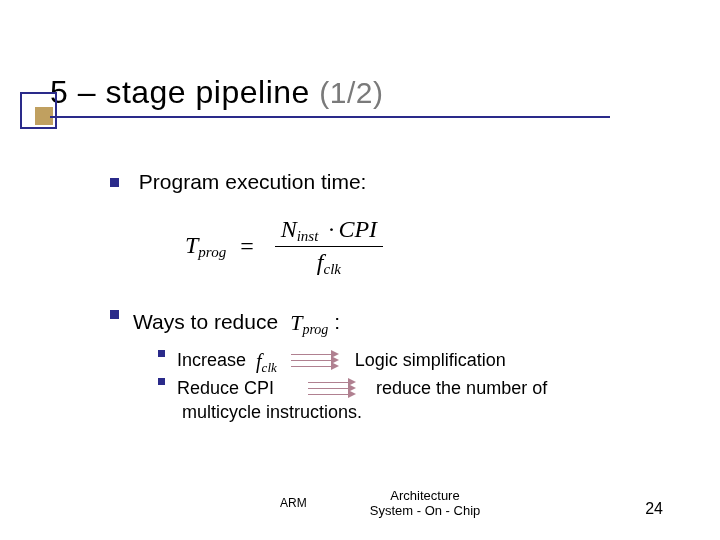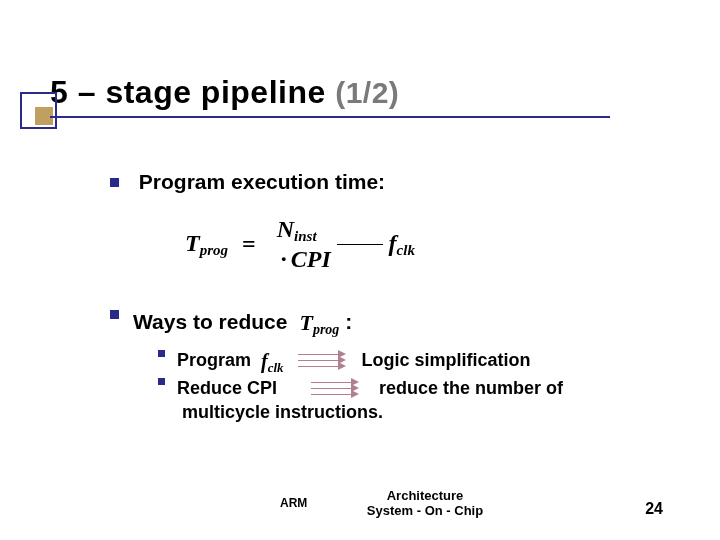--- a/index.html
+++ b/index.html
@@ -10,21 +10,20 @@
     background: #fff;
     font-family: Verdana, Geneva, sans-serif;
     color: #000;
     overflow: hidden;
     position: relative;
   }
   .slide {
     position: relative;
     width: 691px;
     height: 540px;
-    font-weight: bold;
   }
   
   .title-wrap {
     position: absolute;
     left: 50px;
     top: 74px;
   }
   .title-line {
     font-size: 32px;
     color: #000;
@@ -100,23 +99,23 @@
     font-family: "Times New Roman", serif;
     font-style: italic;
     font-size: 24px;
     display: flex;
     align-items: center;
   }
   .eq-main .eq-left { margin-right: 8px; }
   .eq-main .sub-s { font-size: 15px; font-style: italic; vertical-align: -4px; }
   .eq-main .frac {
     display: inline-flex;
-    flex-direction: row;
+    flex-direction: column;
     align-items: center;
-    margin-left: 9px;
+    margin-left: 15px;
   }
   .eq-main .num, .eq-main .den {
     padding: 0 6px;
     line-height: 1.2;
   }
   .eq-main .bar {
     width: 100%;
     border-top: 1.5px solid #000;
     margin: 1px 0;
   }
@@ -229,21 +228,21 @@
     <span class="gap" style="width:12px;"></span>
     <span class="tprog-inline">
       <span>T</span><span class="sub-s">prog</span>
     </span>
     <span class="gap" style="width:6px;"></span>
     <span>:</span>
   </div>
 
   <div class="lvl2 row" style="top:350px;">
     <span class="marker"></span>
-    <span>Program</span>
+    <span>Increase</span>
     <span class="gap" style="width:10px;"></span>
     <span class="fclk-inline">
       <span>f</span><span class="sub-s">clk</span>
     </span>
     <span class="arrow-box">
       <span class="shaft s1"></span>
         <span class="head h1"></span>
       <span class="shaft s2"></span>
         <span class="head h2"></span>
       <span class="shaft s3"></span>

